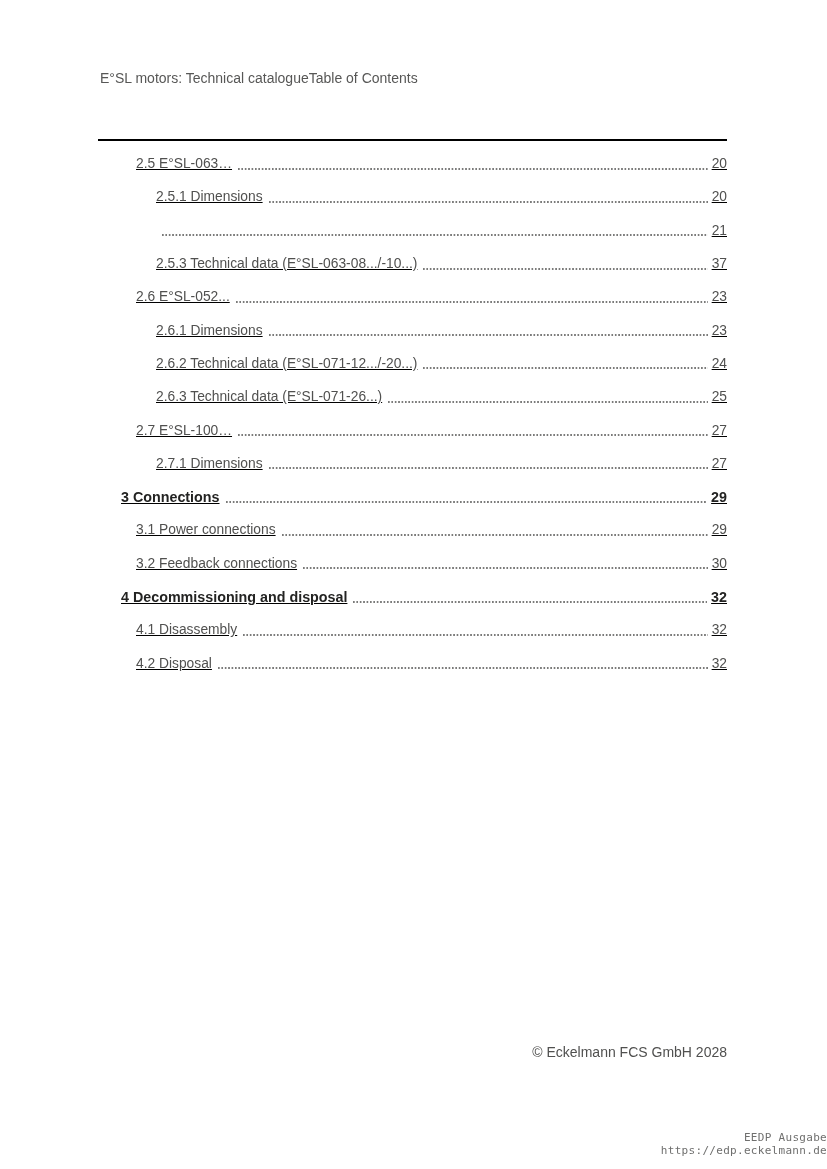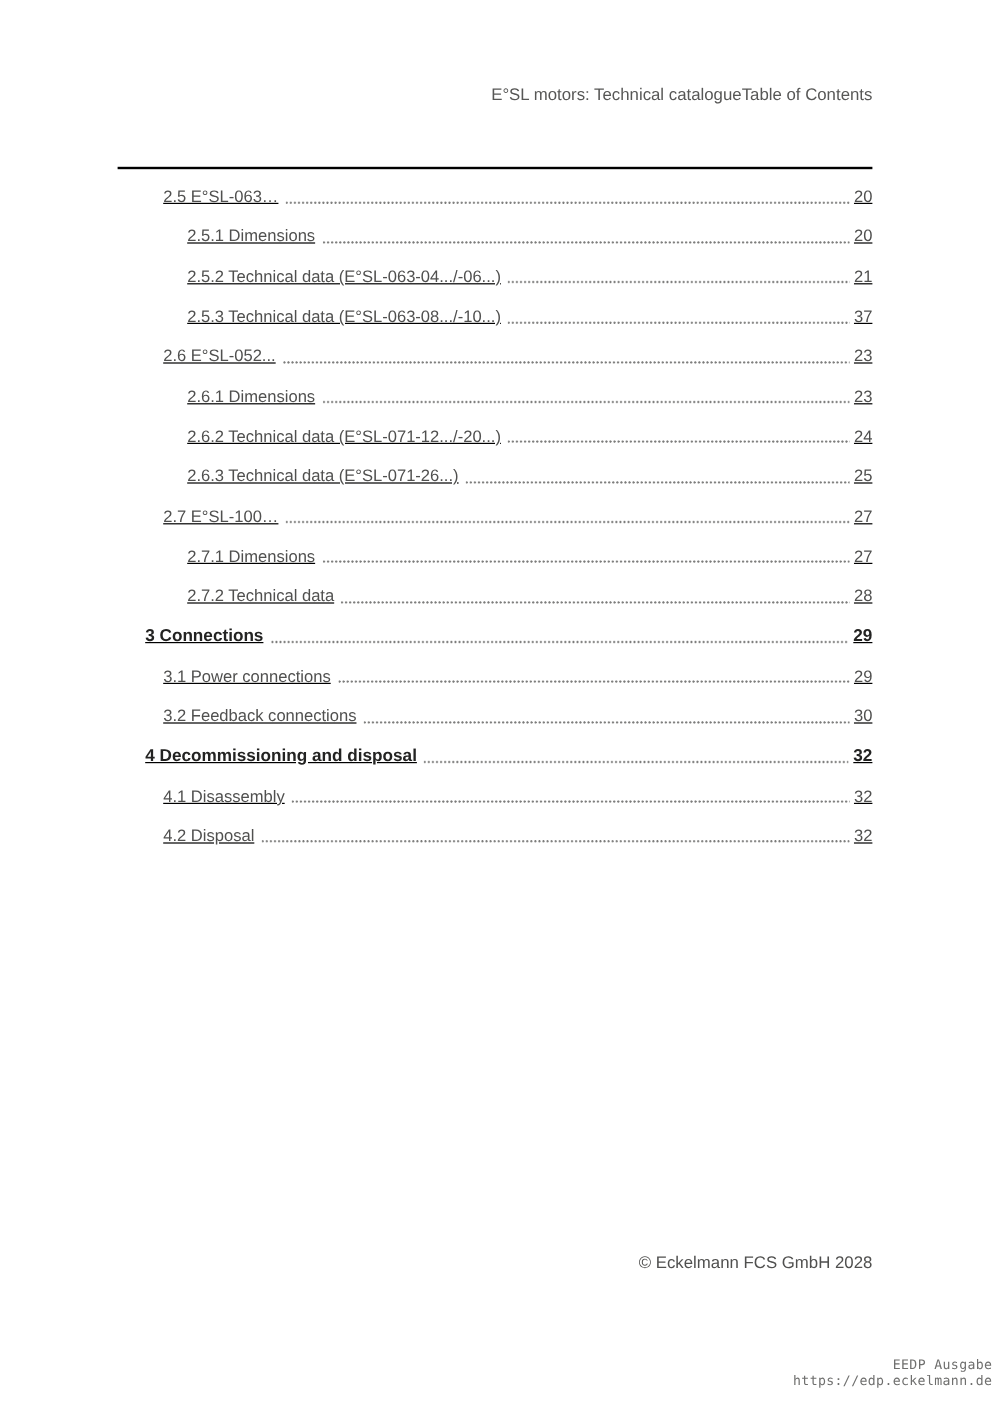--- a/index.html
+++ b/index.html
@@ -11,21 +11,21 @@
   .page {
     position: relative;
     width: 827px; height: 1169px;
     background: #ffffff;
     overflow: hidden;
   }
   .header {
     position: absolute;
     left: 100px; right: 100px; top: 70px;
     display: flex;
-    justify-content: flex-end;
+    justify-content: flex-start;
     font-size: 14px;
     color: var(--header-text, #575756);
   }
   .rule {
     position: absolute;
     left: 98px; right: 100px; top: 139px;
     height: 0;
     border-top: 2px solid var(--rule, #000000);
   }
   .toc {
@@ -92,21 +92,20 @@
     <span class="toc-label">2.5 E°SL-063…</span>
     <span class="leader"></span>
     <span class="toc-page">20</span>
   </div>
       <div class="toc-row lvl-3">
     <span class="toc-label">2.5.1 Dimensions</span>
     <span class="leader"></span>
     <span class="toc-page">20</span>
   </div>
       <div class="toc-row lvl-3">
-    <span class="toc-label">2.5.2 Technical data (E°SL-063-04.../-06...)</span>
     <span class="leader"></span>
     <span class="toc-page">21</span>
   </div>
       <div class="toc-row lvl-3">
     <span class="toc-label">2.5.3 Technical data (E°SL-063-08.../-10...)</span>
     <span class="leader"></span>
     <span class="toc-page">37</span>
   </div>
       <div class="toc-row lvl-2">
     <span class="toc-label">2.6 E°SL-052...</span>
@@ -130,25 +129,20 @@
   </div>
       <div class="toc-row lvl-2">
     <span class="toc-label">2.7 E°SL-100…</span>
     <span class="leader"></span>
     <span class="toc-page">27</span>
   </div>
       <div class="toc-row lvl-3">
     <span class="toc-label">2.7.1 Dimensions</span>
     <span class="leader"></span>
     <span class="toc-page">27</span>
-  </div>
-      <div class="toc-row lvl-3">
-    <span class="toc-label">2.7.2 Technical data</span>
-    <span class="leader"></span>
-    <span class="toc-page">28</span>
   </div>
       <div class="toc-row lvl-1 bold">
     <span class="toc-label">3 Connections</span>
     <span class="leader"></span>
     <span class="toc-page">29</span>
   </div>
       <div class="toc-row lvl-2">
     <span class="toc-label">3.1 Power connections</span>
     <span class="leader"></span>
     <span class="toc-page">29</span>

